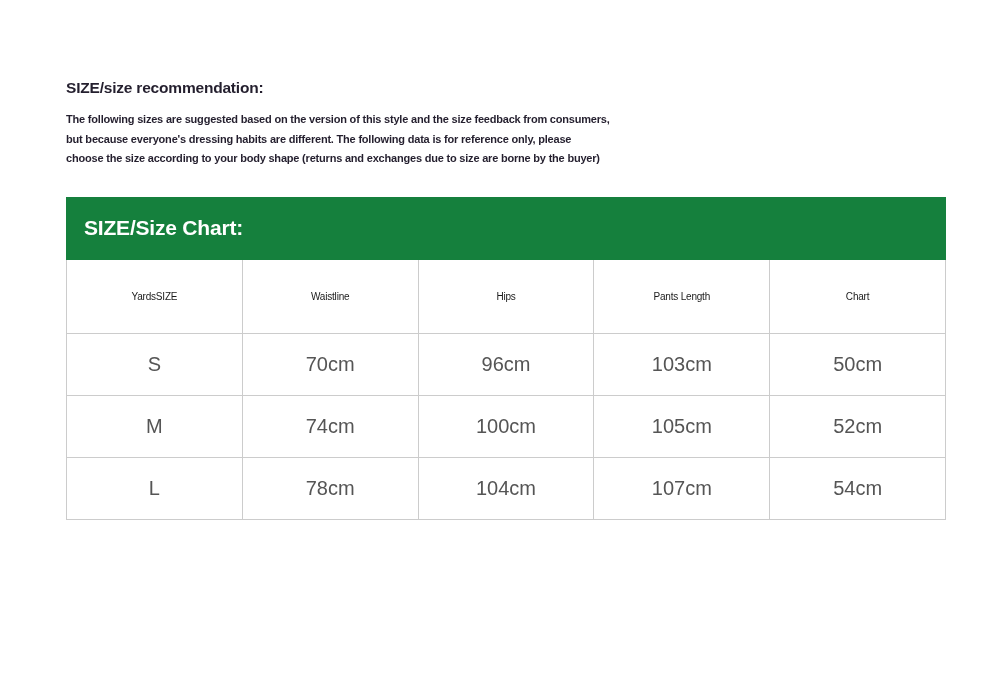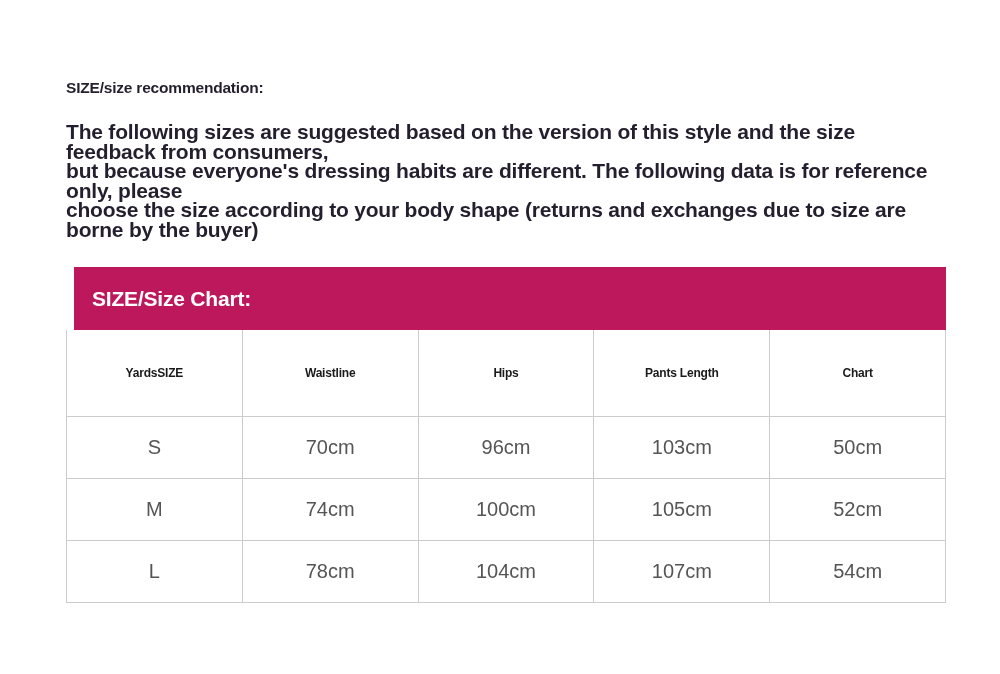--- a/index.html
+++ b/index.html
@@ -13,22 +13,22 @@
   .page { padding: 78px 54px 0 66px; border-radius: 22px; }
 
   .heading {
     font-size: 15.5px;
     font-weight: 700;
     letter-spacing: -0.2px;
     line-height: 19px;
   }
 
   .intro {
-    margin-top: 25px;
-    font-size: 21px;
+    margin-top: 13px;
+    font-size: 11px;
     font-weight: 700;
     letter-spacing: -0.2px;
     line-height: 19.5px;
   }
   .intro .line { display: block; }
 
   .size-chart { margin-top: 28px; }
 
   .chart-title-bar {
     height: 63px;
@@ -50,23 +50,23 @@
     table-layout: fixed;
   }
   .size-table th, .size-table td {
     border: 1px solid #cccccc;
     text-align: center;
     vertical-align: middle;
     background: #ffffff;
   }
   .size-table thead th {
     border-top: none;
-    height: 86px;
-    font-size: 12px;
-    font-weight: 700;
+    height: 74px;
+    font-size: 10px;
+    font-weight: 400;
     color: #1a1a1a;
     letter-spacing: -0.2px;
   }
   .size-table tbody td {
     height: 62px;
     font-size: 20px;
     font-weight: 400;
     color: #555555;
   }
 </style>
@@ -78,21 +78,21 @@
   <div class="heading">SIZE/size recommendation:</div>
 
   <div class="intro">
     <span class="line">The following sizes are suggested based on the version of this style and the size feedback from consumers,</span>
     <span class="line">but because everyone's dressing habits are different. The following data is for reference only, please</span>
     <span class="line">choose the size according to your body shape (returns and exchanges due to size are borne by the buyer)</span>
   </div>
 
   <div class="size-chart">
 
-    <div class="chart-title-bar" style="background: #be185d; margin-left: 8px;">
+    <div class="chart-title-bar" style="background: #15803d;">
       <span class="title">SIZE/Size Chart:</span>
     </div>
 
     <table class="size-table">
       <thead>
         <tr>
           <th>YardsSIZE</th>
           <th>Waistline</th>
           <th>Hips</th>
           <th>Pants Length</th>

